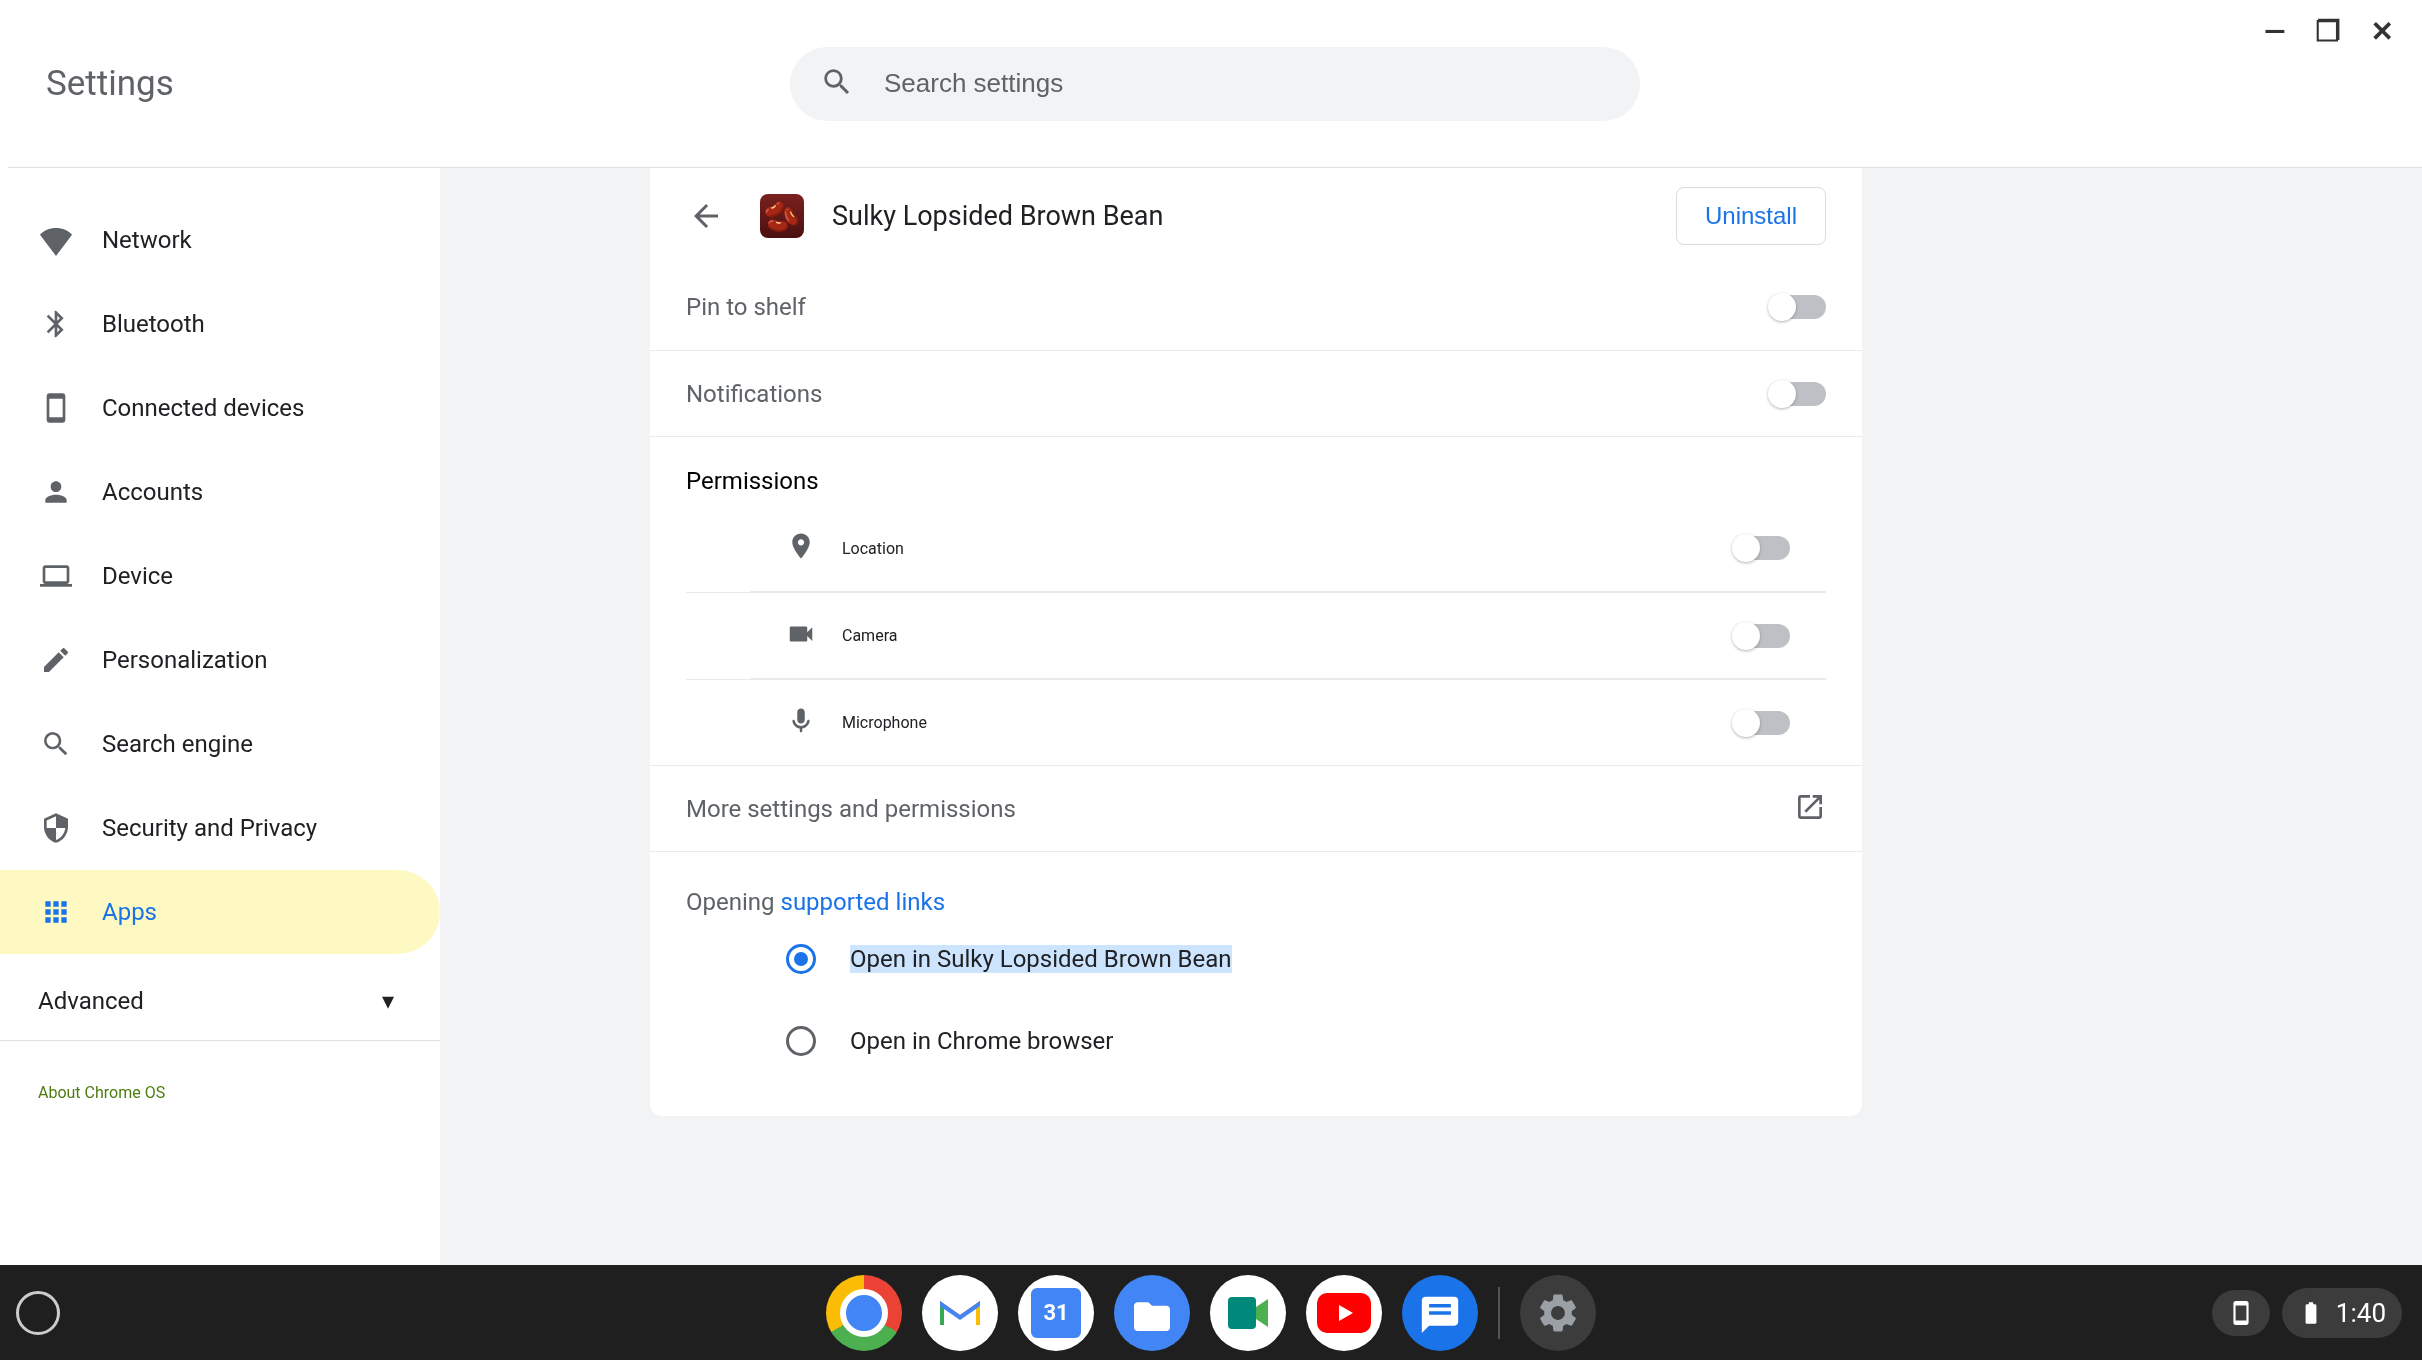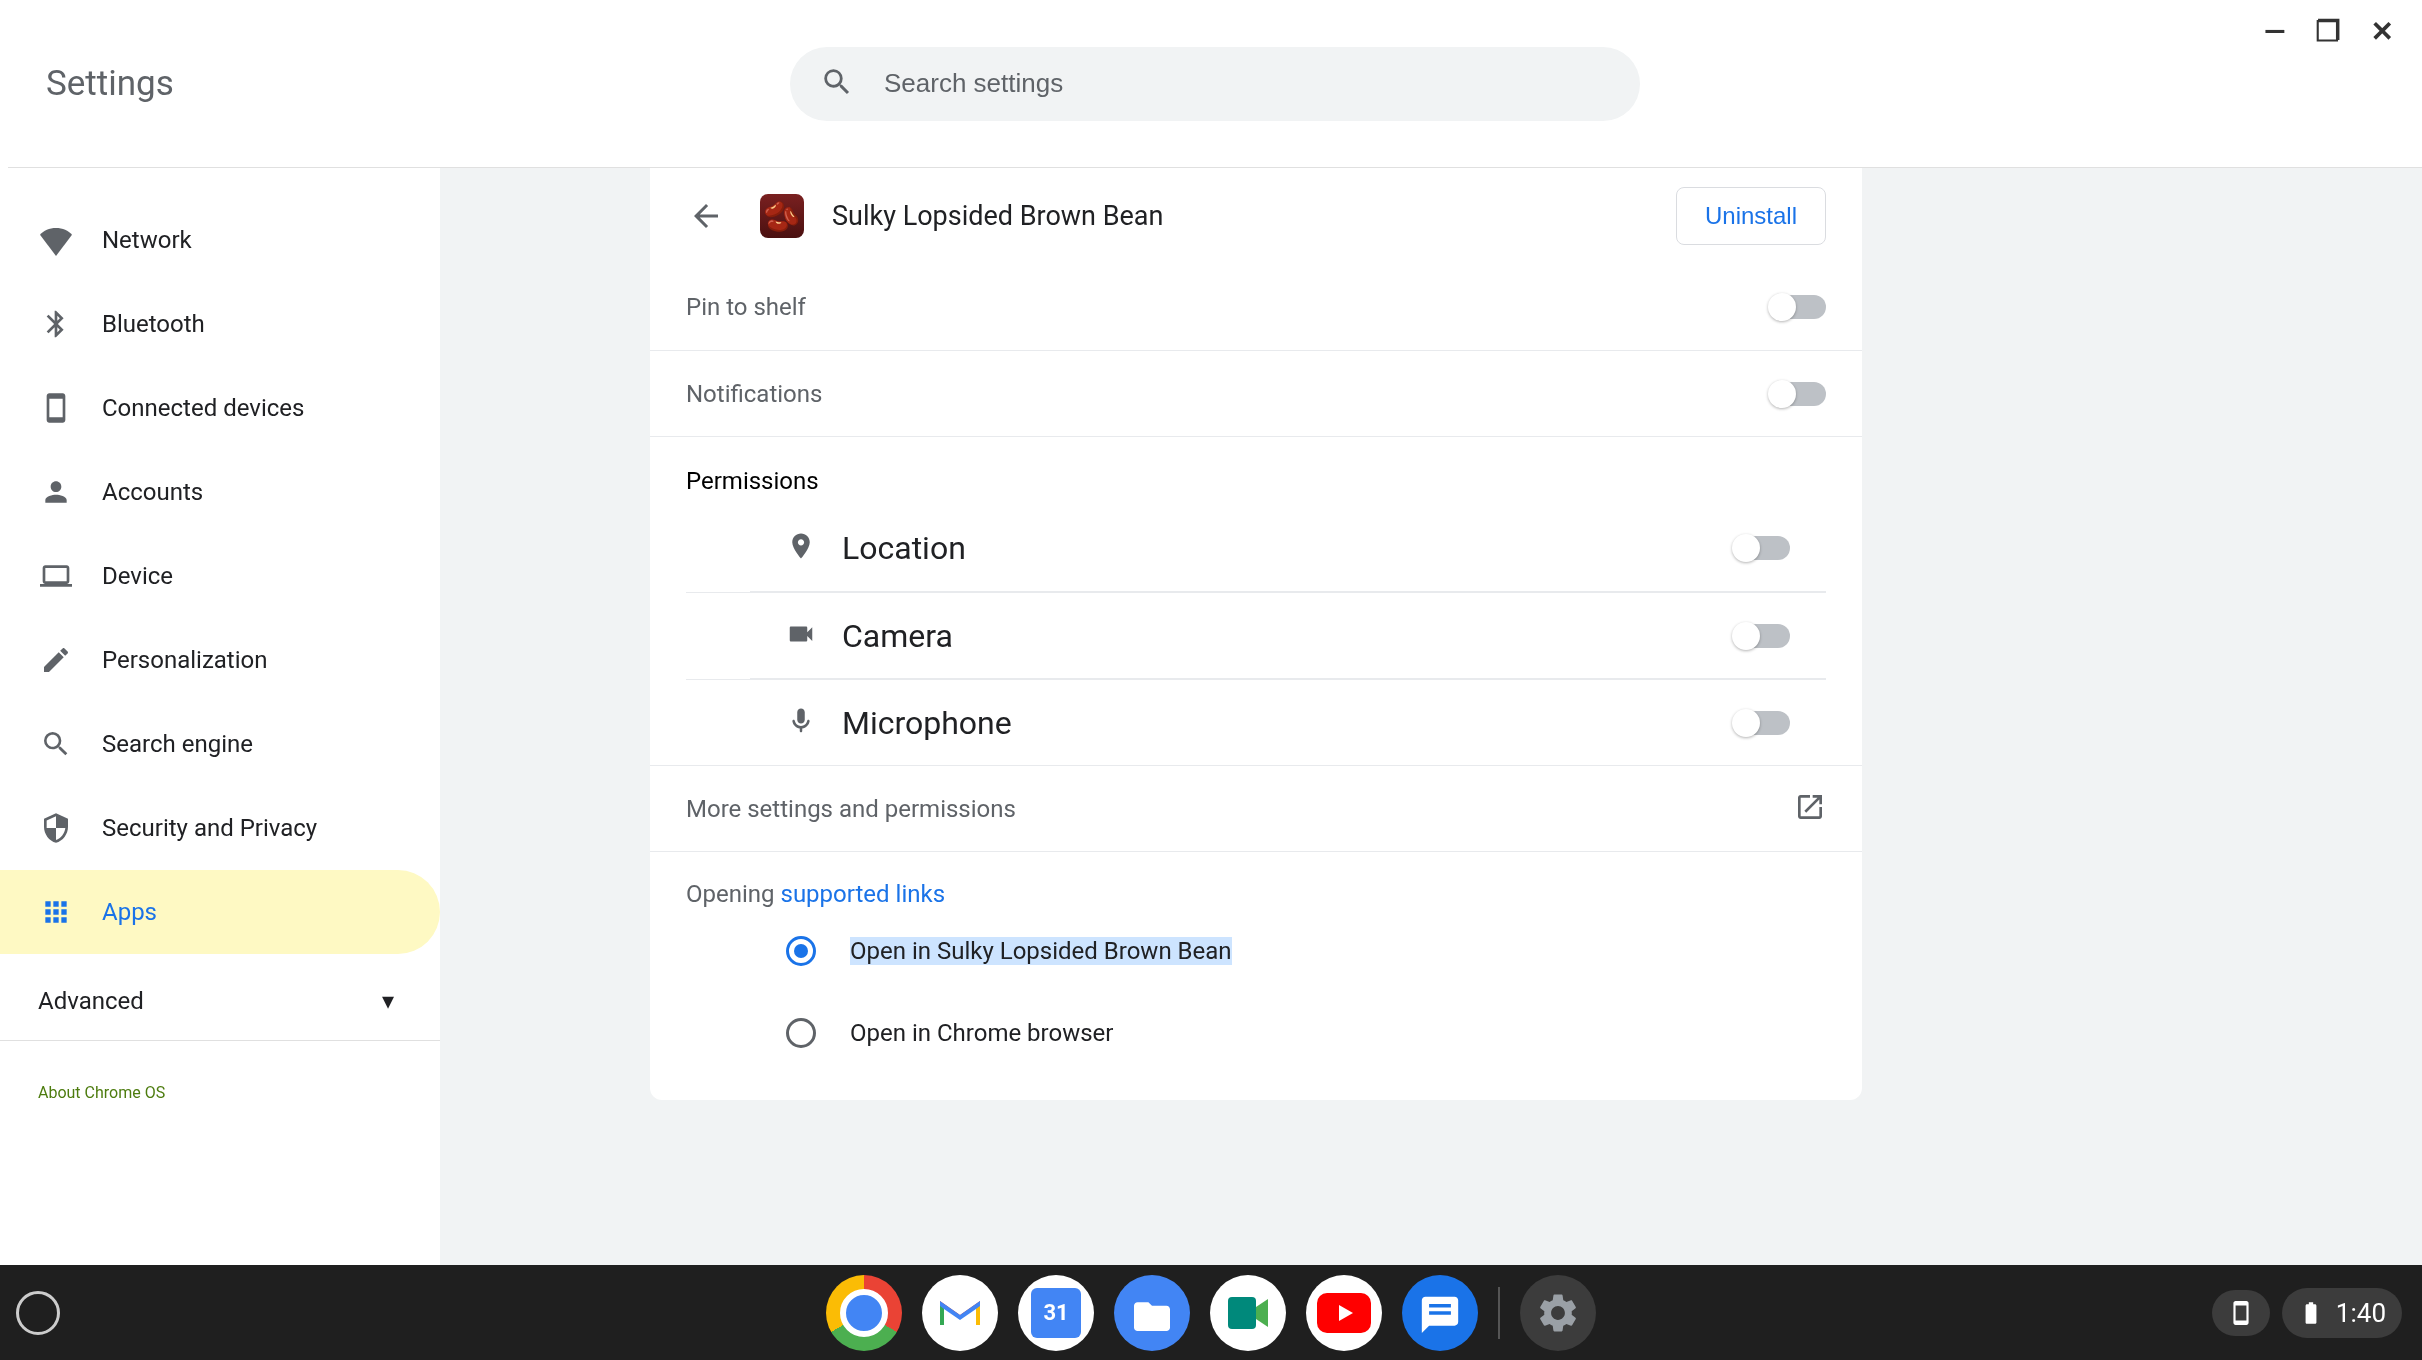--- a/index.html
+++ b/index.html
@@ -51,28 +51,28 @@
   .setting-row.first { border-top: none; }
   .setting-label { font-size: 24px; color: #5f6368; flex: 1; }
   .toggle { width: 56px; height: 24px; background: #bdc1c6; border-radius: 12px; position: relative; cursor: pointer; }
   .toggle::after { content: ''; position: absolute; width: 28px; height: 28px; background: #fff; border-radius: 50%; top: -2px; left: -2px; box-shadow: 0 1px 3px rgba(0,0,0,0.3); }
   
   .section-head { padding: 30px 36px 10px 36px; font-size: 24px; color: #000000; border-top: 1px solid #e8eaed; }
   
   .perm-row { display: flex; align-items: center; height: 86px; padding: 0 36px 0 100px; border-top: 1px solid #e8eaed; margin-left: 36px; margin-right: 0; }
   .perm-row:first-of-type { border-top: none; }
   .perm-row svg { width: 30px; height: 30px; fill: #5f6368; margin-right: 26px; }
-  .perm-label { font-size: 32px; color: #202124; flex: 1; }
+  .perm-label { font-size: 16px; color: #202124; flex: 1; }
   .perm-divider { height: 1px; background: #e8eaed; margin-left: 100px; }
   
   .more-row { display: flex; align-items: center; height: 86px; padding: 0 36px; border-top: 1px solid #e8eaed; cursor: pointer; }
   .more-row .label { font-size: 24px; color: #5f6368; flex: 1; }
   .more-row svg { width: 32px; height: 32px; fill: #5f6368; }
   
-  .opening-section { padding: 28px 36px; border-top: 1px solid #e8eaed; }
+  .opening-section { padding: 36px 36px; border-top: 1px solid #e8eaed; }
   .opening-head { font-size: 24px; color: #5f6368; }
   .opening-head a { color: #1a73e8; text-decoration: none; }
   .radio-row { display: flex; align-items: center; height: 78px; padding-left: 100px; cursor: pointer; margin-top: 4px; }
   .radio { width: 30px; height: 30px; border: 3px solid #5f6368; border-radius: 50%; margin-right: 34px; position: relative; }
   .radio.checked { border-color: #1a73e8; }
   .radio.checked::after { content: ''; position: absolute; width: 14px; height: 14px; background: #1a73e8; border-radius: 50%; top: 50%; left: 50%; transform: translate(-50%,-50%); }
   .radio-label { font-size: 24px; color: #202124; }
   .radio-label.hl { background: #cde4ff; }
   
   

